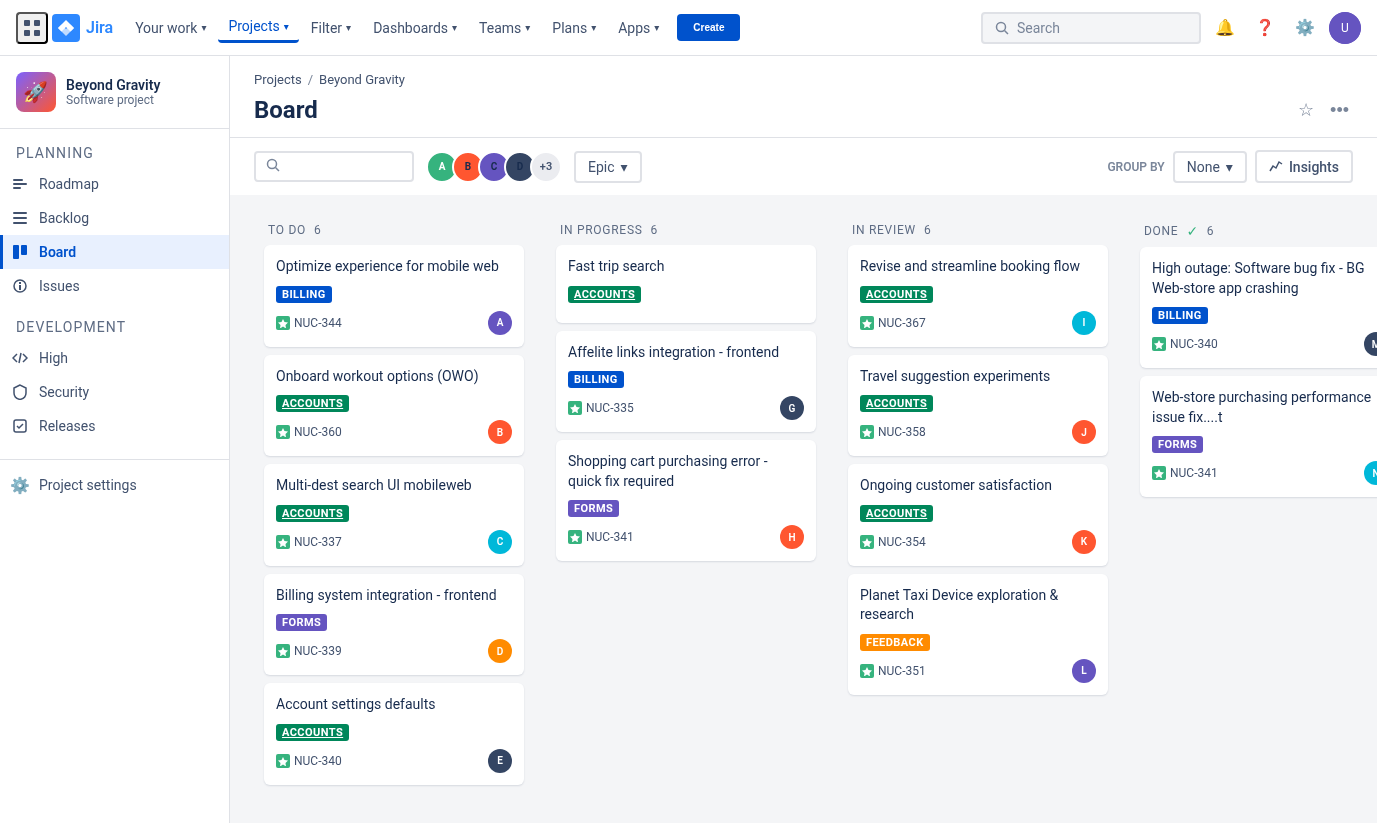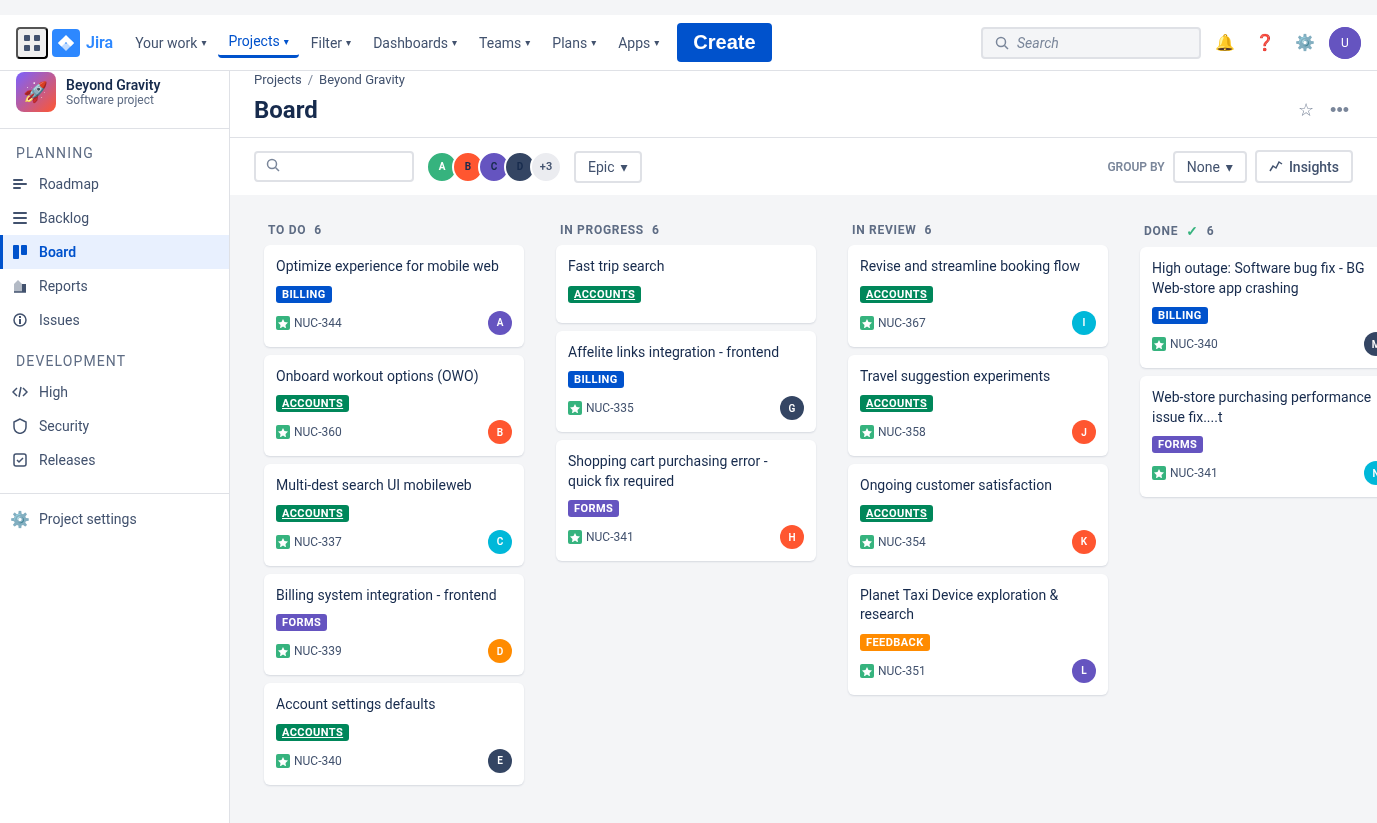--- a/index.html
+++ b/index.html
@@ -2,45 +2,44 @@
 <html><head>
   <meta charset="utf-8">
   <style>
     * { box-sizing: border-box; margin: 0; padding: 0; }
     body { font-family: -apple-system, BlinkMacSystemFont, 'Segoe UI', Roboto, sans-serif; font-size: 14px; background: #f4f5f7; color: #172b4d; }
 
     
     .top-nav {
       display: flex; align-items: center; height: 56px;
       background: #fff; border-bottom: 1px solid #dfe1e6;
-      padding: 0 16px; gap: 4px; position: sticky; top: 15px; z-index: 100;
+      padding: 0 16px; gap: 4px; position: sticky; top: 0; z-index: 100;
     }
     .nav-grid-icon { width: 32px; height: 32px; display: flex; align-items: center; justify-content: center; cursor: pointer; border-radius: 4px; color: #42526e; }
     .nav-logo { display: flex; align-items: center; gap: 6px; margin-right: 8px; cursor: pointer; }
     .nav-logo-icon { width: 28px; height: 28px; background: #2d88ff; border-radius: 4px; display: flex; align-items: center; justify-content: center; }
     .nav-logo-text { font-size: 16px; font-weight: 600; color: #2d88ff; }
     .nav-items { display: flex; align-items: center; gap: 2px; }
     .nav-item {
       display: flex; align-items: center; gap: 4px; padding: 6px 10px;
       border-radius: 4px; cursor: pointer; font-size: 14px; color: #42526e;
       white-space: nowrap;
     }
     .nav-item.active { color: #0052cc; }
     .nav-item .chevron { font-size: 10px; }
     .nav-create {
       background: #0052cc; color: #fff; border: none; padding: 8px 16px;
-      border-radius: 4px; font-size: 20px; font-weight: 600; cursor: pointer; margin-left: 4px;
+      border-radius: 4px; font-size: 10px; font-weight: 600; cursor: pointer; margin-left: 4px;
     }
     .nav-right { margin-left: auto; display: flex; align-items: center; gap: 8px; }
     .search-box {
       display: flex; align-items: center; gap: 8px;
       border: 2px solid #dfe1e6; border-radius: 4px;
       padding: 6px 12px; background: #f4f5f7; cursor: text;
       min-width: 220px;
-      font-style: italic;
     }
     .search-placeholder { color: #7a869a; font-size: 14px; }
     .nav-icon-btn {
       width: 32px; height: 32px; display: flex; align-items: center; justify-content: center;
       border-radius: 50%; cursor: pointer; color: #42526e; background: none; border: none; font-size: 16px;
     }
     .avatar-nav {
       width: 32px; height: 32px; border-radius: 50%; background: #6554c0;
       display: flex; align-items: center; justify-content: center; color: white; font-size: 12px; cursor: pointer; overflow: hidden;
     }
@@ -134,21 +133,21 @@
     }
 
     
     .board-area { display: flex; gap: 0; padding: 16px 24px; overflow-x: auto; min-height: calc(100% - 160px); }
     .board-column {
       width: 280px; min-width: 280px; background: #f4f5f7;
       border-radius: 8px; margin-right: 12px; display: flex; flex-direction: column; max-height: 700px;
     }
     .column-header {
       display: flex; align-items: center; gap: 8px; padding: 12px 14px 8px;
-      font-size: 12px; font-weight: 700; color: #5e6c84; text-transform: uppercase; letter-spacing: 0.06em;
+      font-size: 12px; font-weight: 400; color: #5e6c84; text-transform: uppercase; letter-spacing: 0.06em;
     }
     .column-count { color: #5e6c84; }
     .column-done-check { color: #36b37e; font-size: 14px; }
     .column-cards { overflow-y: auto; padding: 0 10px 10px; flex: 1; display: flex; flex-direction: column; gap: 8px; }
 
     
     .card {
       background: #fff; border-radius: 6px; padding: 12px;
       box-shadow: 0 1px 2px rgba(9,30,66,0.13); cursor: pointer;
     }
@@ -294,30 +293,20 @@
         <svg width="16" height="16" viewBox="0 0 16 16" fill="currentColor">
             <rect x="1" y="1" width="6" height="14" rx="1"></rect>
             <rect x="9" y="1" width="6" height="10" rx="1"></rect>
           </svg>
       </div>
       <span>Board</span>
     </div>
     <div class="sidebar-item">
       <div class="sidebar-item-icon">
         <svg width="16" height="16" viewBox="0 0 16 16" fill="currentColor">
-            <path d="M2 14V6l4-4 4 4v8H2z" opacity="0.4"></path>
-            <rect x="10" y="6" width="4" height="8"></rect>
-            <line x1="2" y1="14" x2="14" y2="14" stroke="currentColor" stroke-width="1.5"></line>
-          </svg>
-      </div>
-      <span>Reports</span>
-    </div>
-    <div class="sidebar-item">
-      <div class="sidebar-item-icon">
-        <svg width="16" height="16" viewBox="0 0 16 16" fill="currentColor">
             <circle cx="8" cy="8" r="6" stroke="currentColor" stroke-width="1.5" fill="none"></circle>
             <rect x="7" y="7" width="2" height="5"></rect>
             <rect x="7" y="4" width="2" height="2"></rect>
           </svg>
       </div>
       <span>Issues</span>
     </div>
 
     <div class="sidebar-section-label">DEVELOPMENT</div>
 

